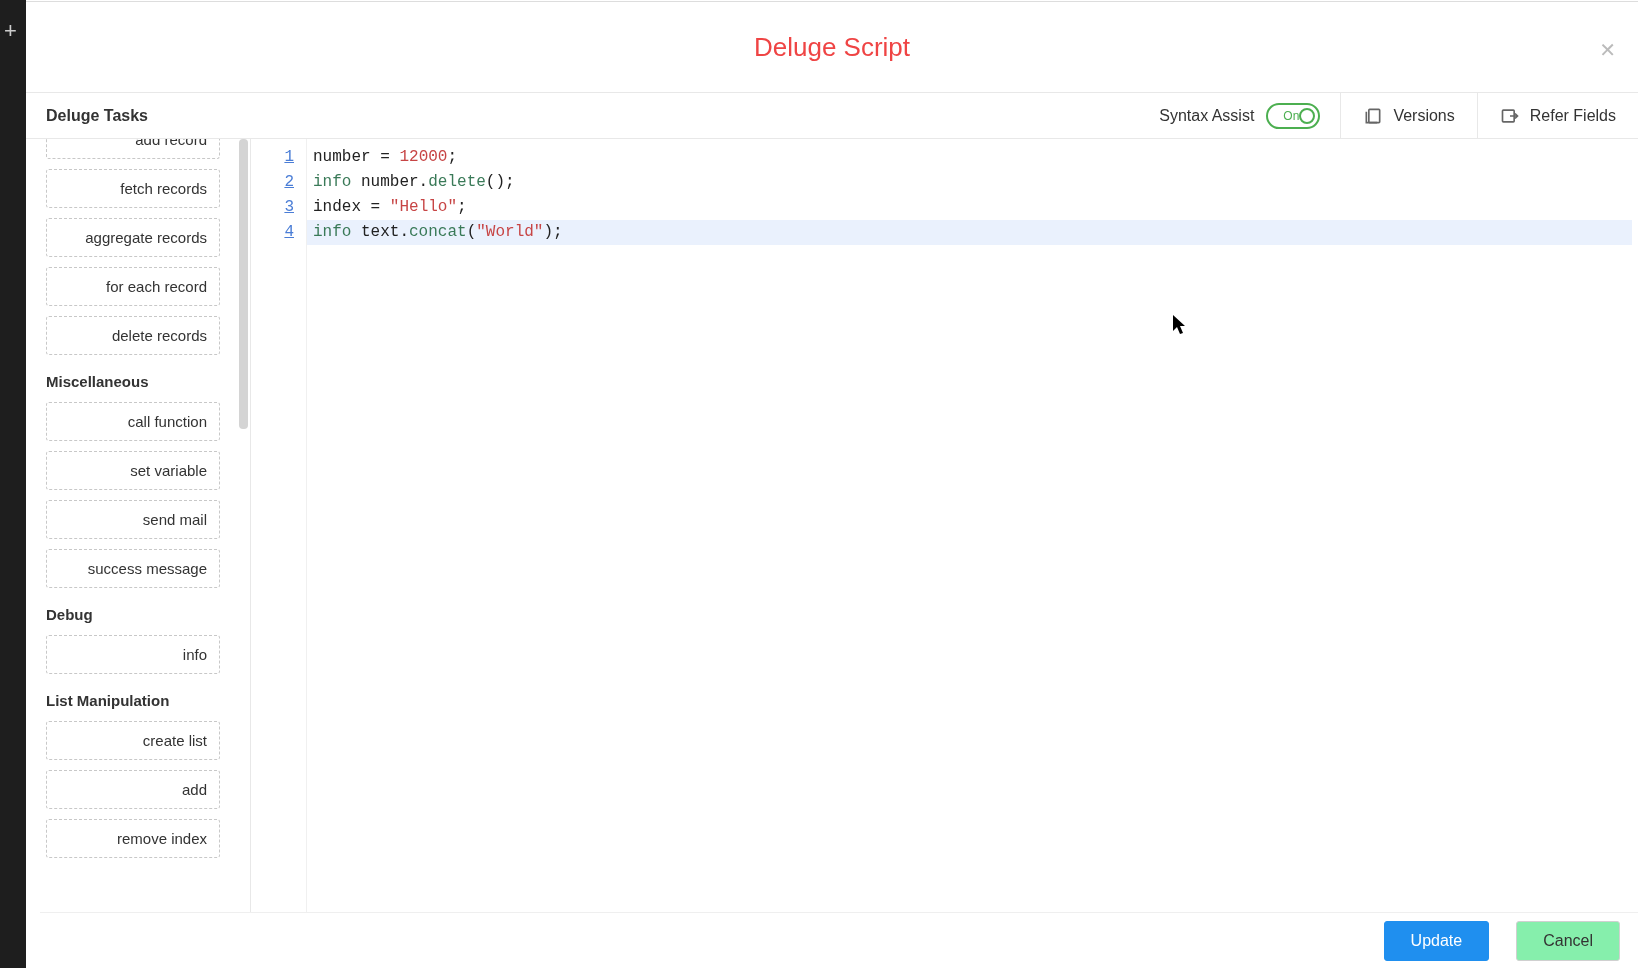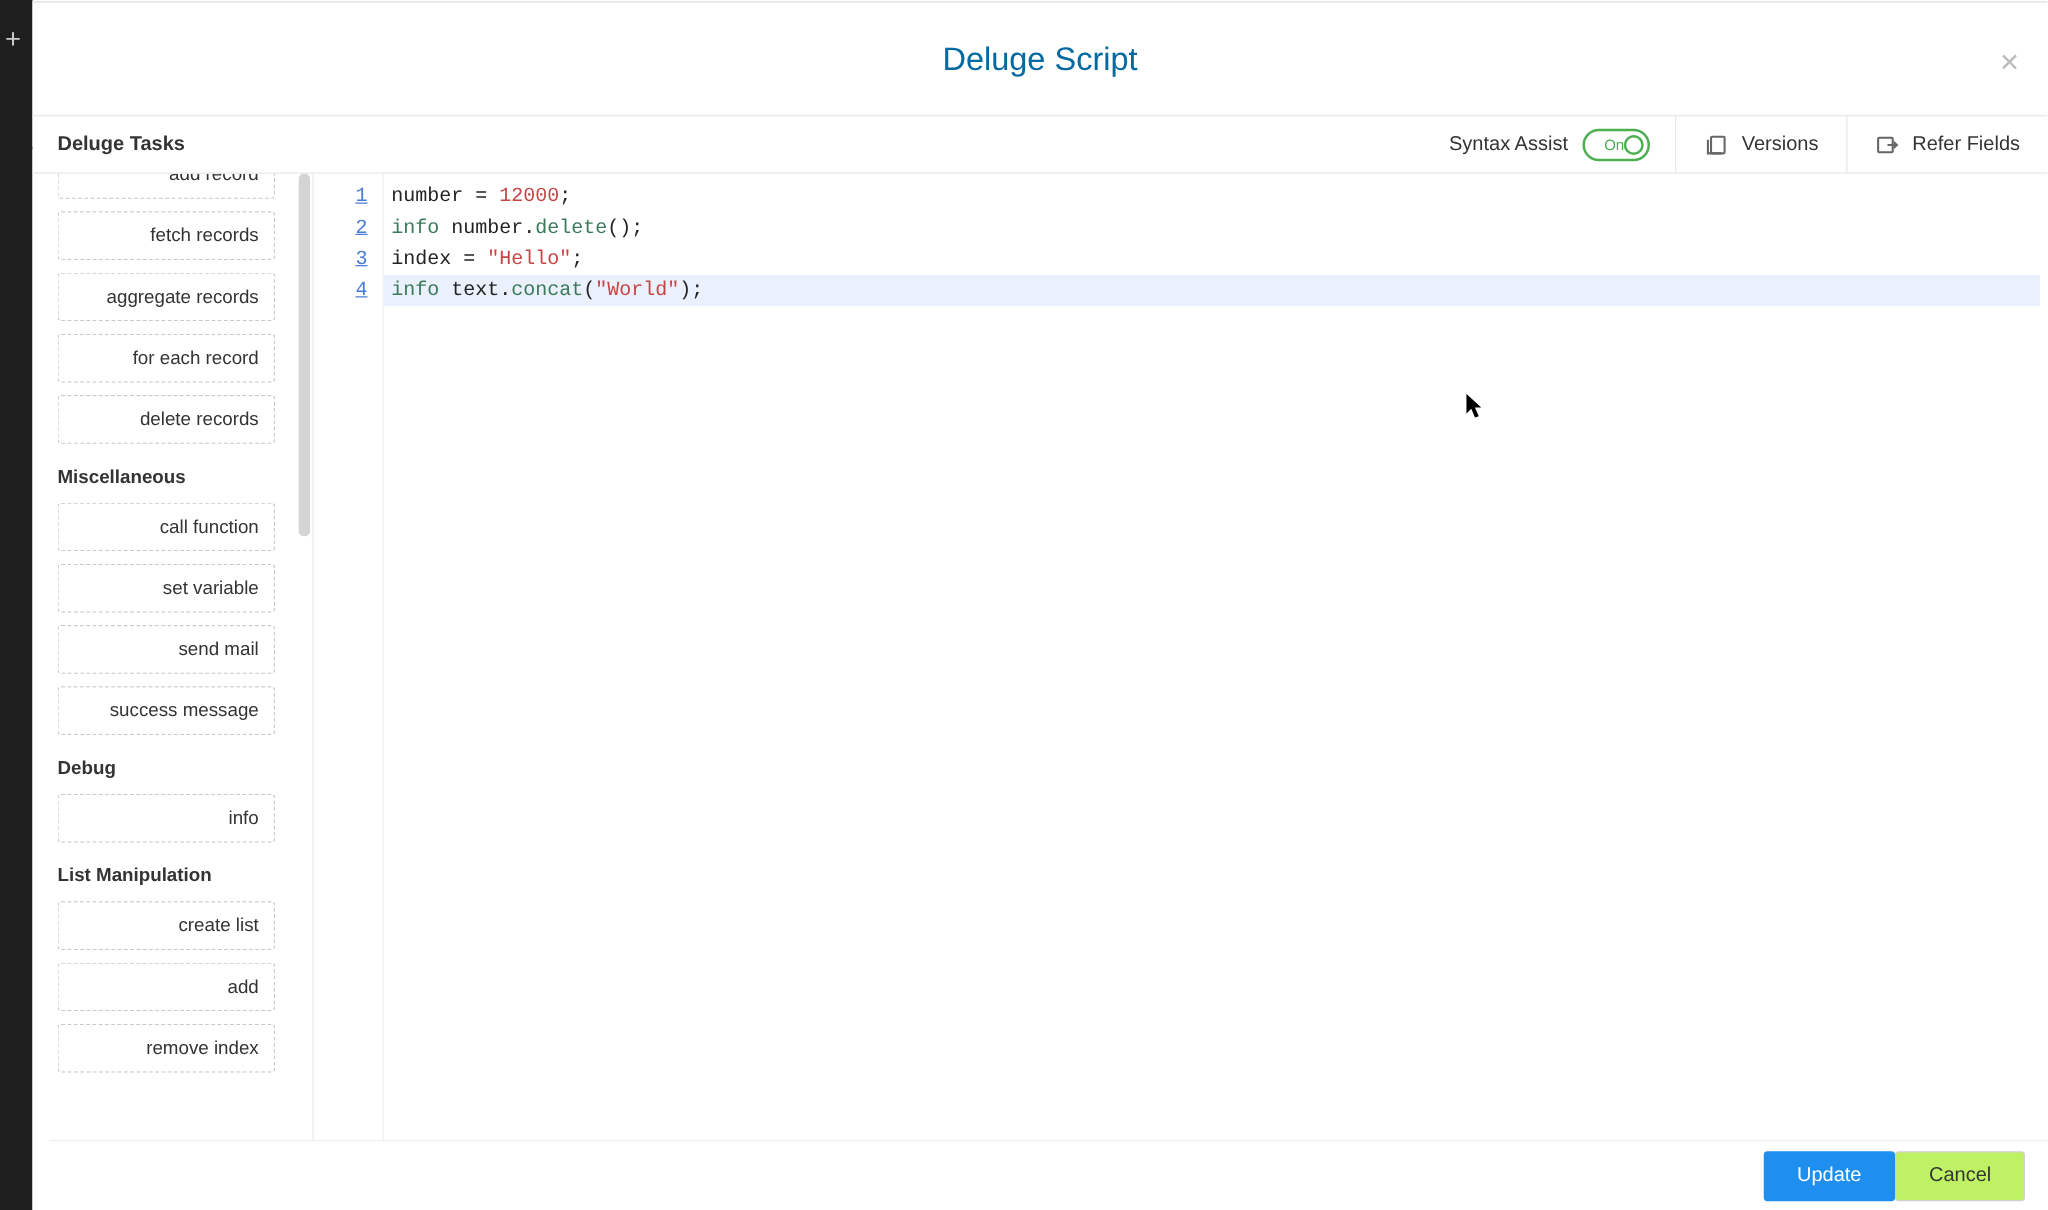--- a/index.html
+++ b/index.html
@@ -59,21 +59,21 @@
   height: 91px;
   display: flex;
   align-items: center;
   justify-content: center;
   position: relative;
   border-bottom: 1px solid #e8e8e8;
 }
 .modal-title {
   font-size: 26px;
   font-weight: 400;
-  color: #0369a1;
+  color: #ef4444;
 }
 .close-btn {
   position: absolute;
   right: 22px;
   top: 36px;
   font-size: 20px;
   color: #bbb;
   cursor: pointer;
   background: none;
   border: none;
@@ -242,31 +242,31 @@
 
 .footer {
   position: absolute;
   bottom: 0;
   left: 14px;
   right: 0;
   height: 56px;
   display: flex;
   align-items: center;
   justify-content: flex-end;
-  gap: 0;
+  gap: 27px;
   padding-right: 18px;
   background: #fff;
   border-top: 1px solid #efefef;
 }
 .btn {
   padding: 10px 26px;
   font-size: 16px;
   border-radius: 3px;
   border: 1px solid #d0d0d0;
-  background: #bef264;
+  background: #86efac;
   color: #333;
   cursor: pointer;
 }
 .btn.primary {
   background: #1f8fef;
   border-color: #1f8fef;
   color: #fff;
 }
 
 

